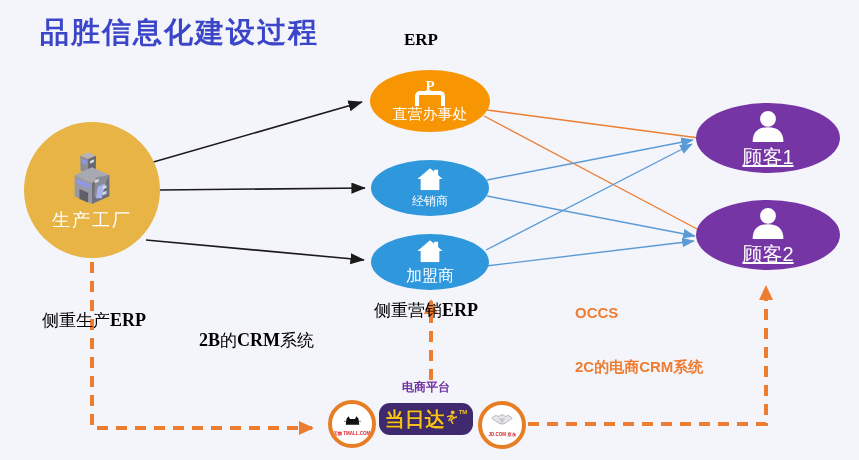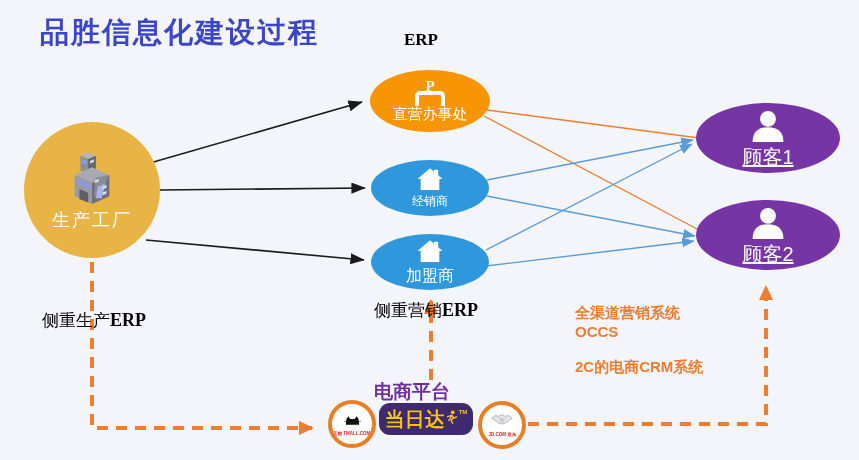--- a/index.html
+++ b/index.html
@@ -30,21 +30,21 @@
 
   .note{position:absolute;z-index:3;font-size:17px;color:#000;white-space:nowrap;}
   .serif-b{font-family:"Liberation Serif",serif;font-weight:bold;font-size:18px;}
   .note-erp-top{left:404px;top:30px;font-family:"Liberation Serif",serif;font-weight:bold;font-size:17px;}
   .note-prod{left:42px;top:301px;margin-top:8px;}
   .note-b2b{left:199px;top:329px;}
   .note-mkt{left:374px;top:299px;}
   .note-orange{color:#ed7d31;font-weight:bold;font-size:15px;line-height:19px;}
   .note-omni{left:575px;top:303px;}
   .note-c2c{left:575px;top:357px;}
-  .note-platform{left:365px;top:379px;width:94px;text-align:center;font-size:19px;font-weight:bold;color:#7030a0;z-index:3;position:absolute;}
+  .note-platform{left:379px;top:379px;width:94px;text-align:center;font-size:12px;font-weight:bold;color:#7030a0;z-index:3;position:absolute;}
 
   .logo-circle{position:absolute;z-index:2;width:40px;height:40px;background:#fff;border:4px solid #e87e24;border-radius:50%;display:flex;flex-direction:column;align-items:center;justify-content:center;overflow:hidden;}
   .logo-tmall{left:328px;top:400px;}
   .logo-jd{left:478px;top:401px;}
   .logo-red-text{font-size:5px;color:#d8232a;font-weight:bold;white-space:nowrap;transform:scale(0.9);}
   .logo-samedays{position:absolute;left:379px;top:403px;width:94px;height:32px;background:#3f2a70;border-radius:11px;z-index:2;display:flex;align-items:center;justify-content:center;}
   .samedays-text{color:#f7c21e;font-size:20px;font-weight:bold;letter-spacing:0px;text-shadow:0 0 1px #000;}
   .samedays-tm{color:#f7c21e;font-size:6px;font-weight:bold;align-self:flex-start;margin-top:6px;margin-left:2px;}
 </style>
 </head>
@@ -162,25 +162,25 @@
       <svg width="40" height="33" viewBox="0 0 36 30" fill="#fff">
         <circle cx="18" cy="9" r="7.2"></circle>
         <path d="M4 30 Q4 16.5 18 16.5 Q32 16.5 32 30 Z"></path>
       </svg>
     </span>
     <span class="node-label cust-label">顾客2</span>
   </div>
 
   <div class="note note-prod"><span>侧重生产</span><span class="serif-b">ERP</span></div>
 
+  <div class="note note-b2b"><span class="serif-b">2B</span><span>的</span><span class="serif-b">CRM</span><span>系统</span></div>
 
   <div class="note note-mkt"><span>侧重营销</span><span class="serif-b">ERP</span></div>
 
   <div class="note note-orange note-omni">
-    <div>全渠道营销系统</div>
     <div>OCCS</div>
   </div>
 
   <div class="note note-orange note-c2c">2C的电商CRM系统</div>
 
   <div class="note-platform">电商平台</div>
 
   <div class="logo-circle logo-tmall">
     <span>
       <svg width="17" height="11" viewBox="0 0 24 14">

